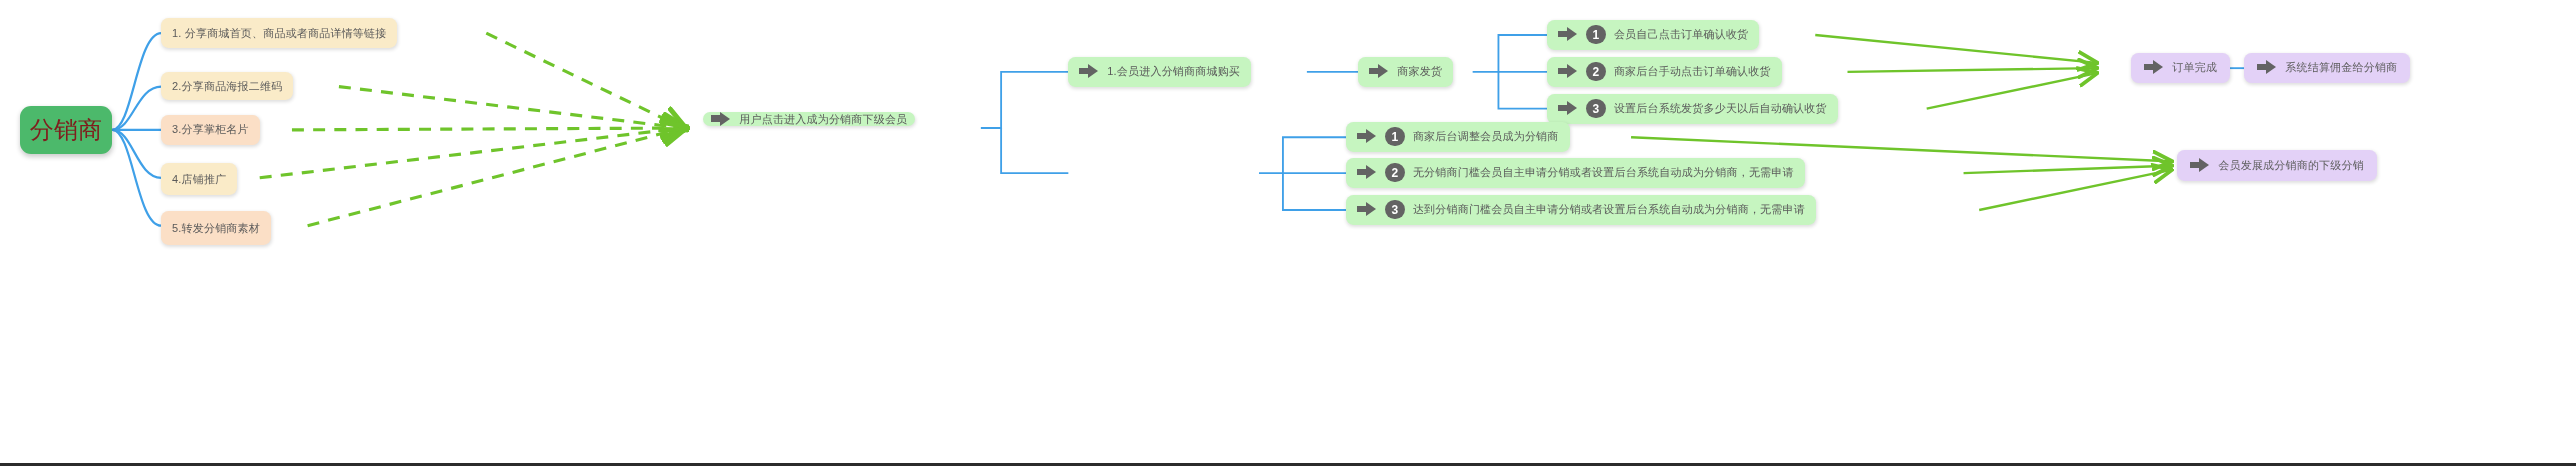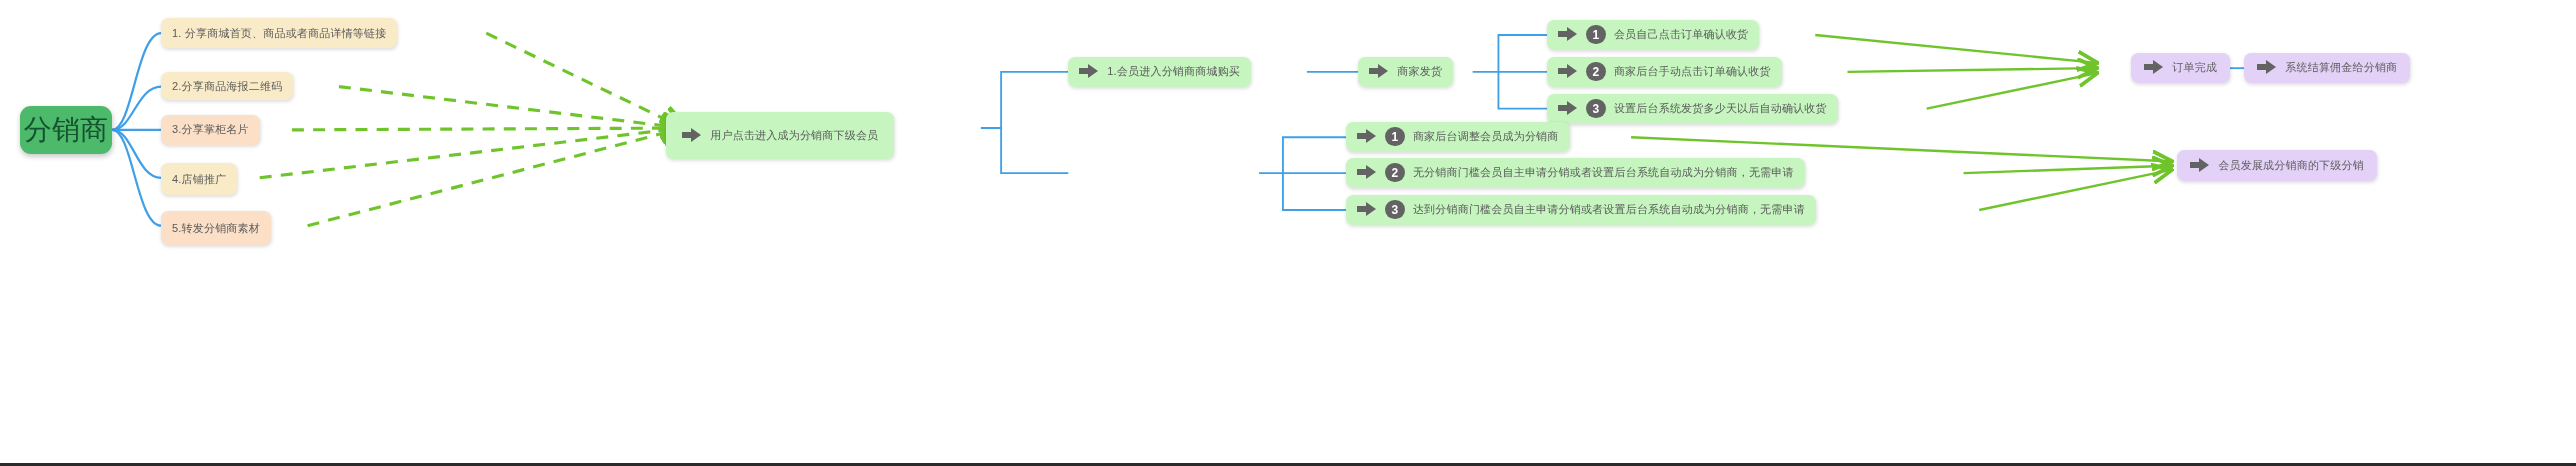--- a/index.html
+++ b/index.html
@@ -40,22 +40,22 @@
     letter-spacing: 0.2px;
   }
   
   .node.root {
     background: #4CB96B;
     border-radius: 11px;
     justify-content: center;
     box-shadow: 0.9px 2.8px 5.5px rgba(0,0,0,0.2);
   }
   .node.root .label {
-    color: #14532d;
-    font-size: 28px;
+    color: #7f1d1d;
+    font-size: 24px;
   }
   
   .node.cream { background: #FAEBC8; }
   .node.peach { background: #FBDFC6; }
   .node.green { background: #C6F5C0; }
   .node.purple { background: #E3D1F7; }
   .node.purple .label { color: #5d5d5d; }
 
   .arrow-ico {
     display: inline-block;
@@ -184,21 +184,21 @@
   </div>
 
   <div class="node cream" style="left: 161px; top: 163px; height: 29.5px; padding: 16px 11px; text-align: right;">
     <span class="label">4.店铺推广</span>
   </div>
 
   <div class="node peach" style="left: 161px; top: 211px; height: 29.5px; padding: 17px 11px;">
     <span class="label">5.转发分销商素材</span>
   </div>
 
-  <div class="node green" style="left: 666px; top: 112px; height: 47px; padding: 0px 16px;">
+  <div class="node green" style="left: 703px; top: 112px; height: 14px; padding: 0px 8px;">
     <span class="arrow-ico"></span>
     <span class="label">用户点击进入成为分销商下级会员</span>
   </div>
 
   <div class="node green" style="left: 1068px; top: 57px; height: 29.5px; padding: 0px 11px;">
     <span class="arrow-ico"></span>
     <span class="label">1.会员进入分销商商城购买</span>
   </div>
 
   <div class="node green" style="left: 1358px; top: 57px; height: 29.5px; padding: 0px 11px;">

